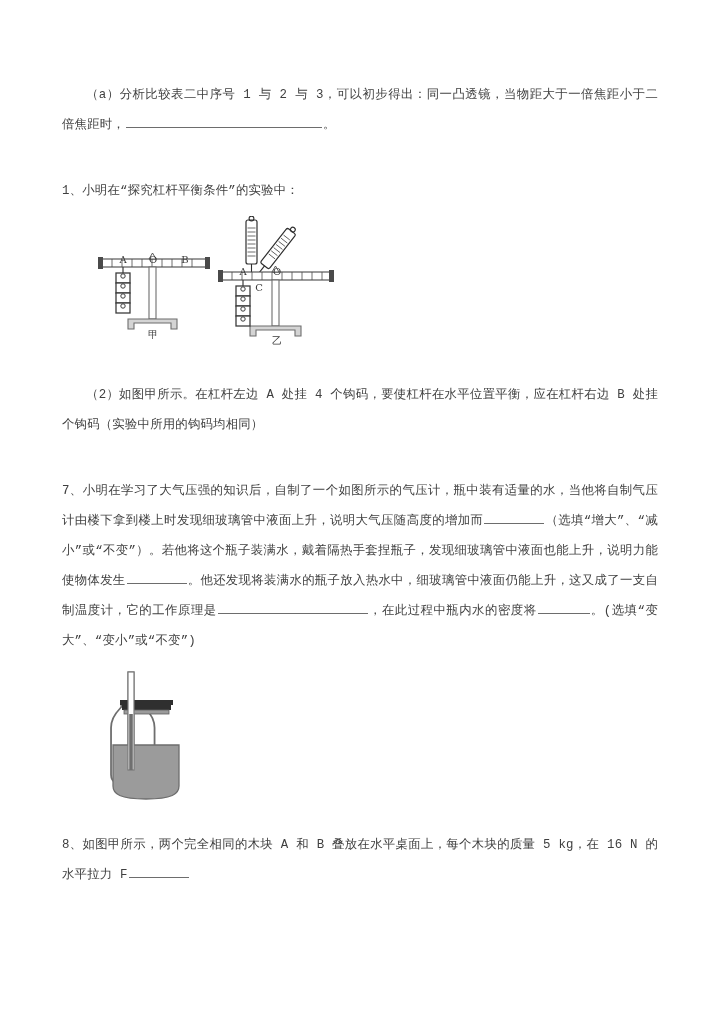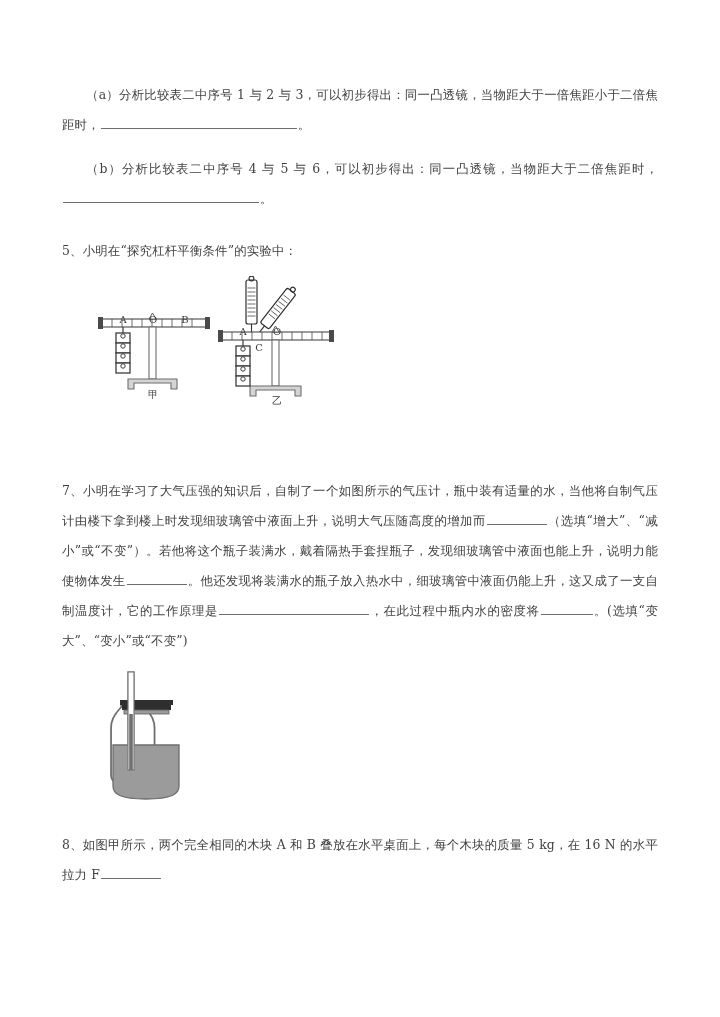--- a/index.html
+++ b/index.html
@@ -26,20 +26,21 @@
     width: 596px;
   }
   p.para {
     margin: 0 0 0 0;
     font-size: 12.4px;
     line-height: 30px;
     text-align: justify;
     text-justify: inter-ideograph;
     color: #3f3f3f;
     letter-spacing: 0.2px;
+    font-family: Liberation Mono, monospace;
   }
   p.indent {
     text-indent: 24px;
   }
   .gap-sm { height: 14px; }
   .gap-md { height: 22px; }
   .gap-lg { height: 30px; }
 
   .blank {
     display: inline-block;
@@ -83,25 +84,24 @@
 </head>
 <body>
 
 <div class="page">
   <div class="content">
 
     <p class="para indent"><span>（a）分析比较表二中序号 1 与 2 与 3，可以初步得出：同一凸透镜，当物距大于一倍焦距小于二倍焦距时，</span><span class="blank w-long"></span><span>。</span></p>
 
     <div class="gap-sm"></div>
 
-    <p class="para indent"><span>（b）分析比较表二中序号 4 与 5 与 6，可以初步得出：同一凸透镜，当物距大于二倍焦距时，</span><span class="blank w-long"></span><span>。</span></p>
 
     <div class="gap-md"></div>
 
-    <p class="para">5、小明在“探究杠杆平衡条件”的实验中：</p>
+    <p class="para">1、小明在“探究杠杆平衡条件”的实验中：</p>
 
     <div class="figure-lever">
 
       <div class="lever-unit left">
         <svg width="112" height="128" viewBox="0 0 112 128">
 
           <g>
             <rect x="4" y="43" width="104" height="8" fill="#ffffff" stroke="#4a4a4a" stroke-width="1.1"></rect>
 
             <line x1="14" y1="43" x2="14" y2="51" stroke="#4a4a4a" stroke-width="0.8"></line>
@@ -214,20 +214,21 @@
         <span class="fig-caption" style="left:36px; top:66px; width:14px;">C</span>
         <span class="fig-caption" style="left:50px; top:118px; width:22px;">乙</span>
       </div>
     </div>
 
     <div class="gap-md"></div>
 
 
     <div class="gap-sm"></div>
 
+    <p class="para indent">（2）如图甲所示。在杠杆左边 A 处挂 4 个钩码，要使杠杆在水平位置平衡，应在杠杆右边 B 处挂个钩码（实验中所用的钩码均相同）</p>
 
     <div class="gap-sm"></div>
 
 
     <div class="gap-md"></div>
 
     <p class="para"><span>7、小明在学习了大气压强的知识后，自制了一个如图所示的气压计，瓶中装有适量的水，当他将自制气压计由楼下拿到楼上时发现细玻璃管中液面上升，说明大气压随高度的增加而</span><span class="blank w-short"></span><span>（选填“增大”、“减小”或“不变”）。若他将这个瓶子装满水，戴着隔热手套捏瓶子，发现细玻璃管中液面也能</span><span>上升，说明力能使物体发生</span><span class="blank w-short"></span><span>。他还发现将装满水的瓶子放入热水中，细玻璃管中液面仍能上</span><span>升，这又成了一支自制温度计，它的工作原理是</span><span class="blank w-mid"></span><span>，在此过程中瓶内水的密度</span><span>将</span><span class="blank w-xshort"></span><span>。(选填“变大”、“变小”或“不变”)</span></p>
 
     <div class="figure-bottle">
       <svg width="120" height="130" viewBox="0 0 120 130">

